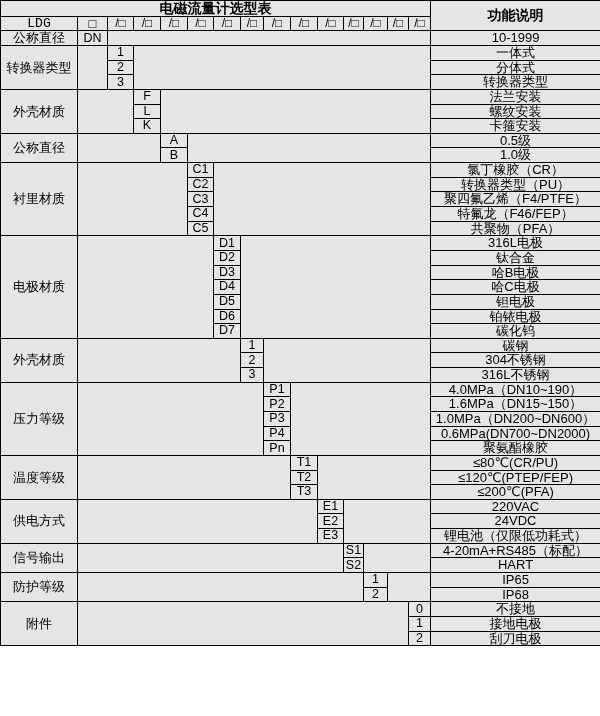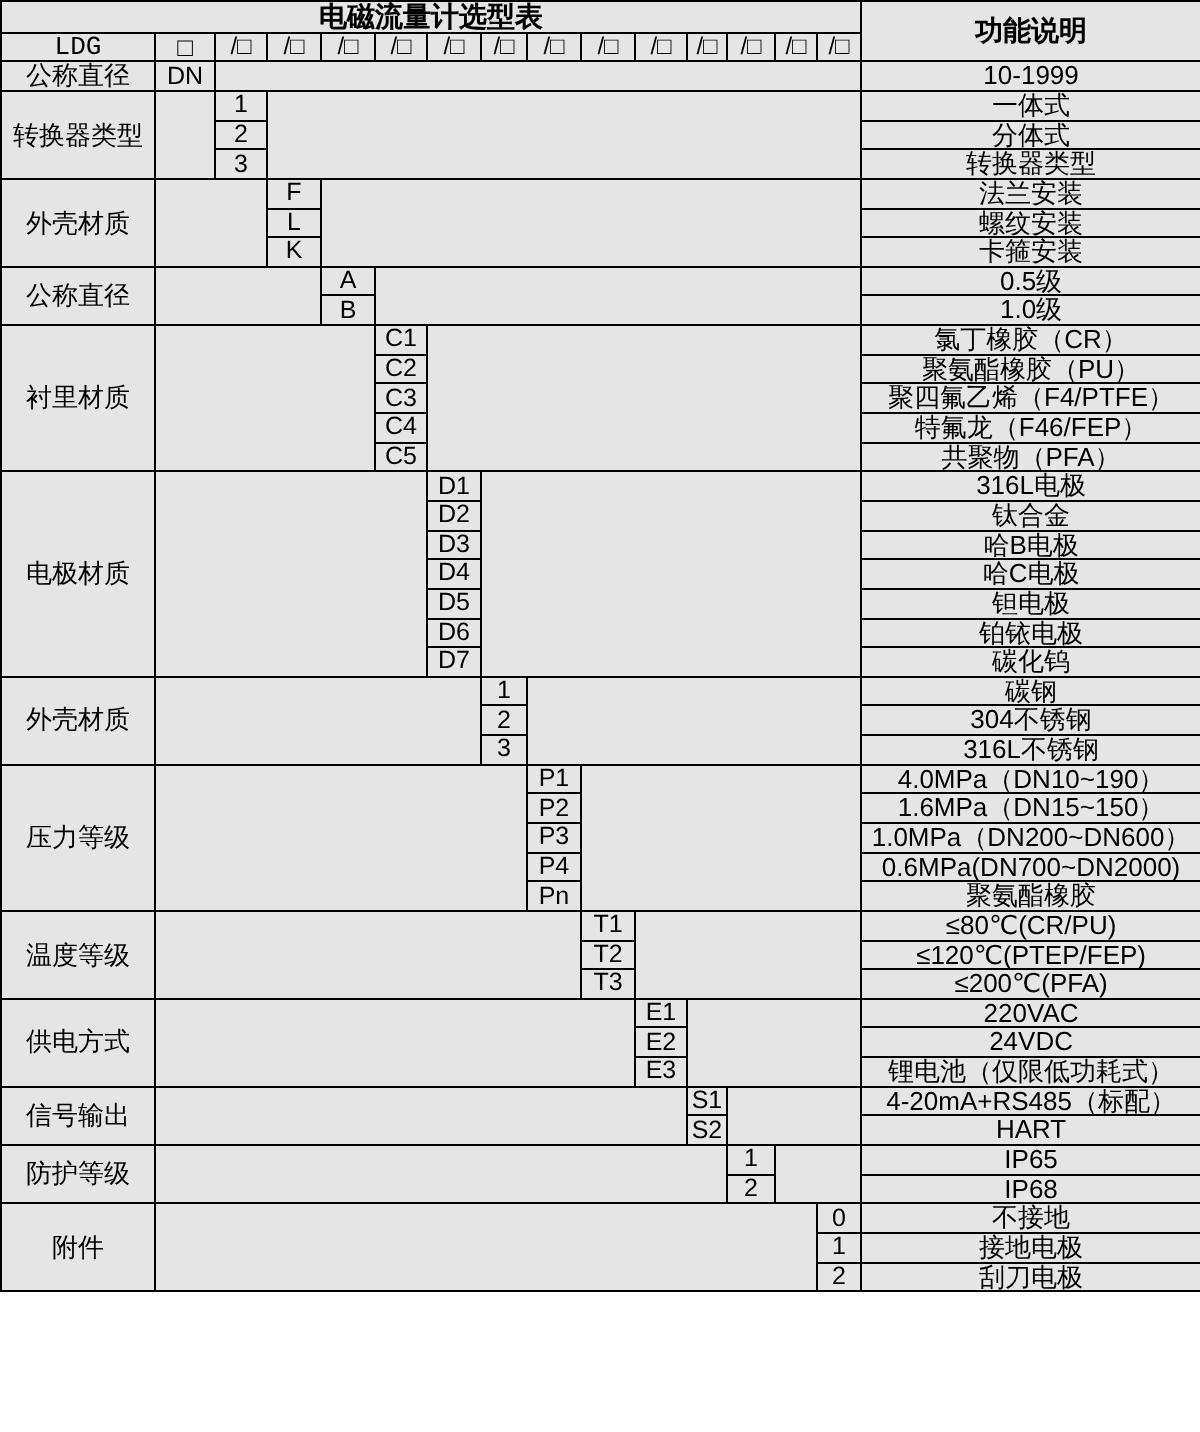--- a/index.html
+++ b/index.html
@@ -128,21 +128,21 @@
 
   <tr>
     <td rowspan="5">衬里材质</td>
     <td rowspan="5" colspan="4"></td>
     <td class="code">C1</td>
     <td rowspan="5" colspan="9"></td>
     <td>氯丁橡胶（CR）</td>
   </tr>
   <tr>
     <td class="code">C2</td>
-    <td>聚氨酯橡胶（PU）</td>
+    <td>转换器类型（PU）</td>
   </tr>
   <tr>
     <td class="code">C3</td>
     <td>聚四氟乙烯（F4/PTFE）</td>
   </tr>
   <tr>
     <td class="code">C4</td>
     <td>特氟龙（F46/FEP）</td>
   </tr>
   <tr>

